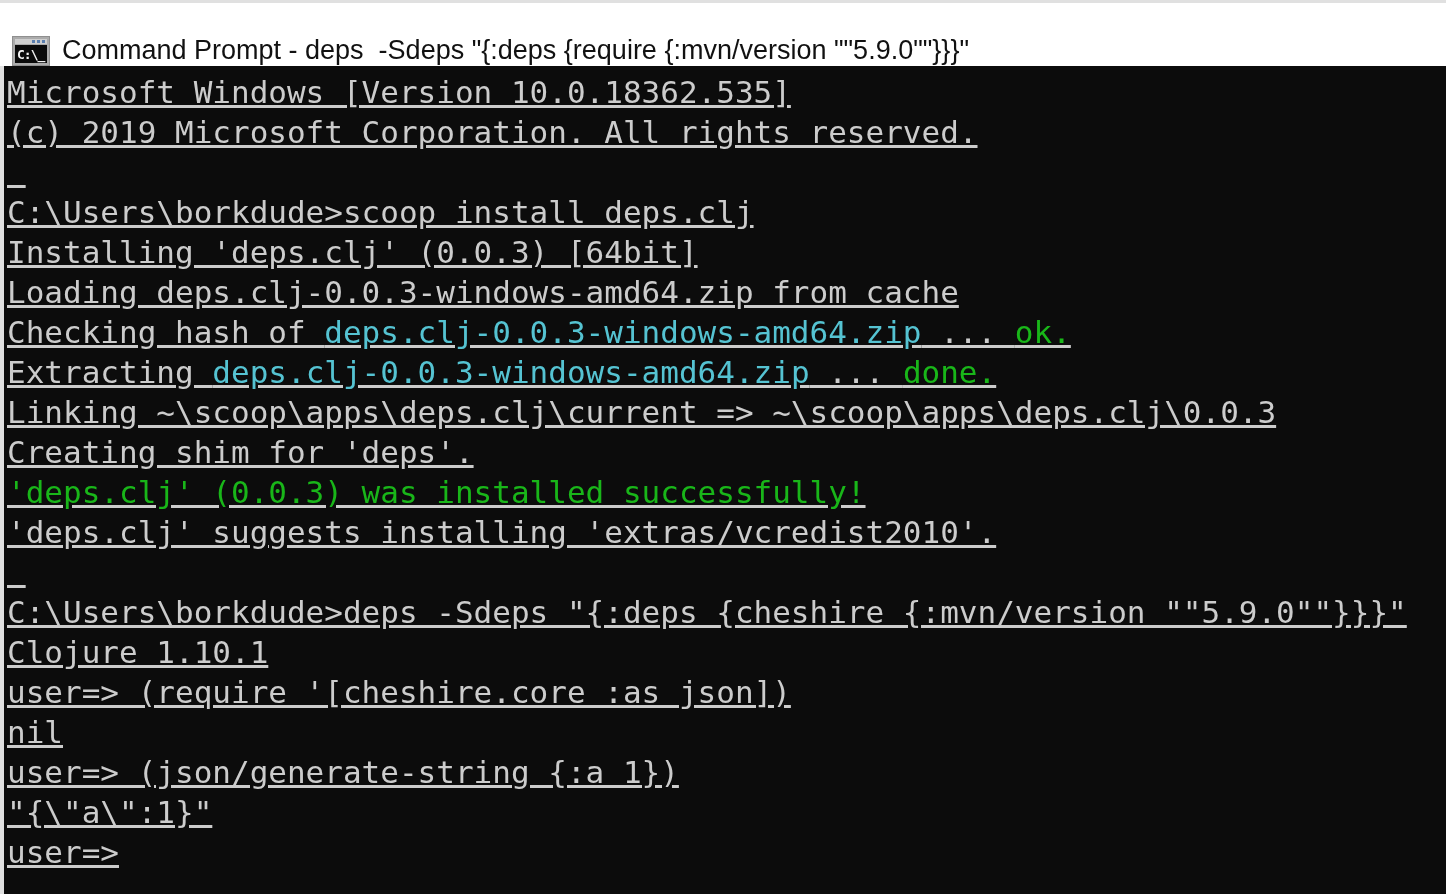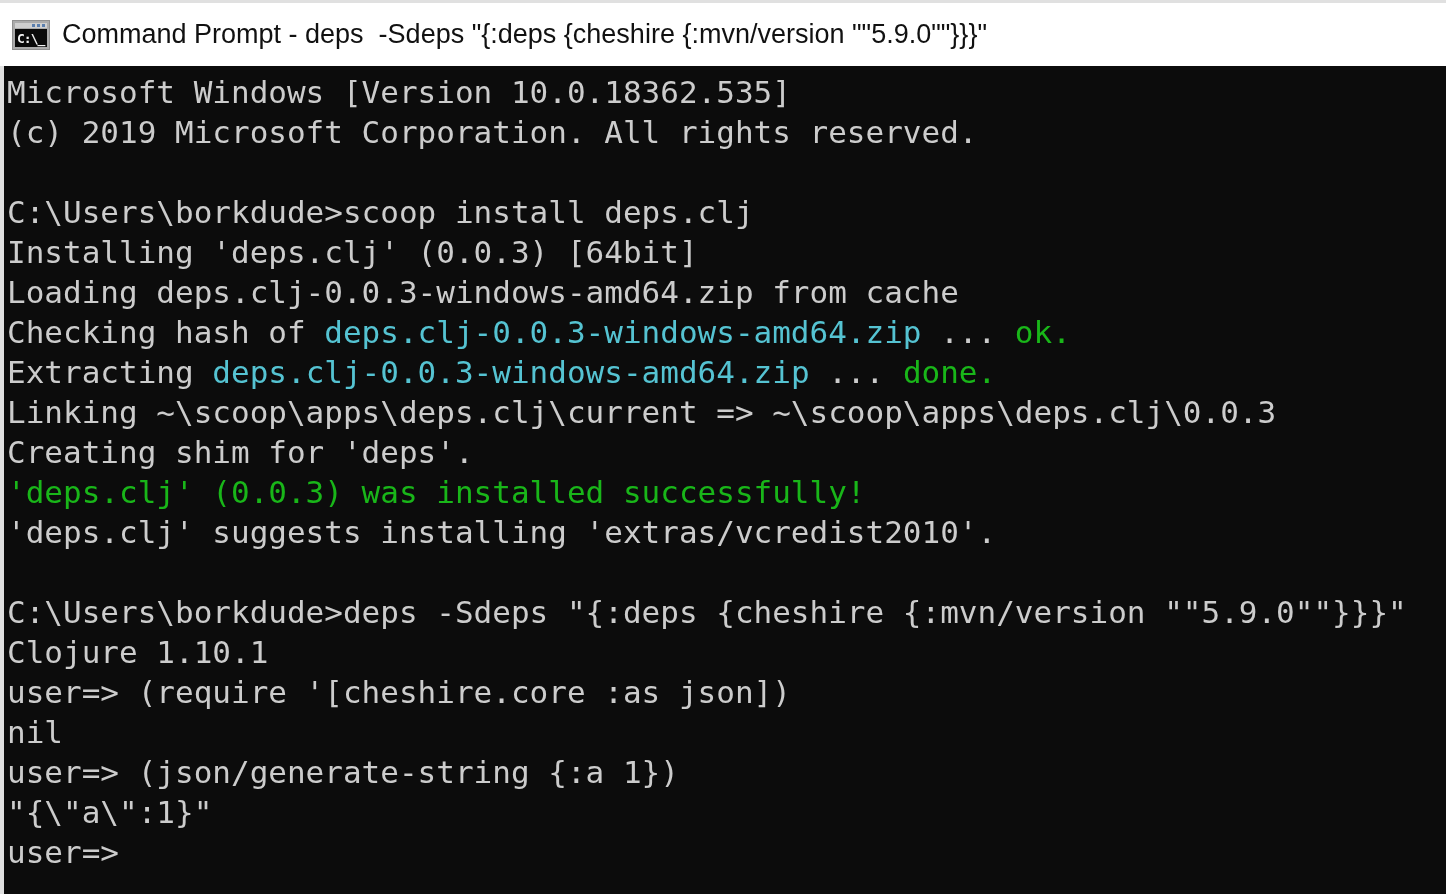--- a/index.html
+++ b/index.html
@@ -13,21 +13,21 @@
     width: 1446px; height: 894px;
     display: flex; flex-direction: column;
   }
   
   .titlebar {
     height: 66px;
     background: var(--titlebar-bg, #FFFFFF);
     border-top: 3px solid var(--border, #E0E0E0);
     box-sizing: border-box;
     display: flex;
-    align-items: center;
+    align-items: flex-end;
     padding-left: 12px;
     flex: 0 0 auto;
   }
   .cmd-icon {
     width: 38px; height: 30px;
     background: #ababab;
     border: 1px solid #8f8f8f;
     box-sizing: border-box;
     position: relative;
     flex: 0 0 auto;
@@ -67,37 +67,37 @@
     border-left: 4px solid var(--border, #E0E0E0);
     box-sizing: border-box;
     padding: 6px 0 0 3px;
     font-family: "DejaVu Sans Mono", monospace;
     font-size: 31px;
     line-height: 40px;
     color: var(--foreground, #CCCCCC);
     white-space: pre;
     overflow: hidden;
   }
-  .line { height: 40px; }
+  .line { height: 40px; text-decoration: underline; }
   .seg-fg    { color: var(--foreground, #CCCCCC); }
   .seg-cyan  { color: var(--cyan, #55C3D2); }
   .seg-green { color: var(--green, #19B619); margin-top: 30px; }
 </style>
 </head>
 <body>
 
 <div class="window">
 
   <div class="titlebar">
     <div class="cmd-icon">
       <span class="strip">
           <i></i>
           <i></i>
           <i></i>
         </span>
       <span class="screen">C:\_</span>
     </div>
-    <div class="title-text">Command Prompt - deps  -Sdeps "{:deps {cheshire {:mvn/version ""5.9.0""}}}"</div>
+    <div class="title-text">Command Prompt - deps  -Sdeps "{:deps {require {:mvn/version ""5.9.0""}}}"</div>
   </div>
 
   <div class="console" id="terminal"><div class="line"><span class="seg-fg">Microsoft Windows [Version 10.0.18362.535]</span></div><div class="line"><span class="seg-fg">(c) 2019 Microsoft Corporation. All rights reserved.</span></div><div class="line">&nbsp;</div><div class="line"><span class="seg-fg">C:\Users\borkdude&gt;scoop install deps.clj</span></div><div class="line"><span class="seg-fg">Installing 'deps.clj' (0.0.3) [64bit]</span></div><div class="line"><span class="seg-fg">Loading deps.clj-0.0.3-windows-amd64.zip from cache</span></div><div class="line"><span class="seg-fg">Checking hash of </span><span class="seg-cyan">deps.clj-0.0.3-windows-amd64.zip</span><span class="seg-fg"> ... </span><span class="seg-green">ok.</span></div><div class="line"><span class="seg-fg">Extracting </span><span class="seg-cyan">deps.clj-0.0.3-windows-amd64.zip</span><span class="seg-fg"> ... </span><span class="seg-green">done.</span></div><div class="line"><span class="seg-fg">Linking ~\scoop\apps\deps.clj\current =&gt; ~\scoop\apps\deps.clj\0.0.3</span></div><div class="line"><span class="seg-fg">Creating shim for 'deps'.</span></div><div class="line"><span class="seg-green">'deps.clj' (0.0.3) was installed successfully!</span></div><div class="line"><span class="seg-fg">'deps.clj' suggests installing 'extras/vcredist2010'.</span></div><div class="line">&nbsp;</div><div class="line"><span class="seg-fg">C:\Users\borkdude&gt;deps -Sdeps "{:deps {cheshire {:mvn/version ""5.9.0""}}}"</span></div><div class="line"><span class="seg-fg">Clojure 1.10.1</span></div><div class="line"><span class="seg-fg">user=&gt; (require '[cheshire.core :as json])</span></div><div class="line"><span class="seg-fg">nil</span></div><div class="line"><span class="seg-fg">user=&gt; (json/generate-string {:a 1})</span></div><div class="line"><span class="seg-fg">"{\"a\":1}"</span></div><div class="line"><span class="seg-fg">user=&gt;</span></div></div>
 
 </div>
 
 </body></html>

